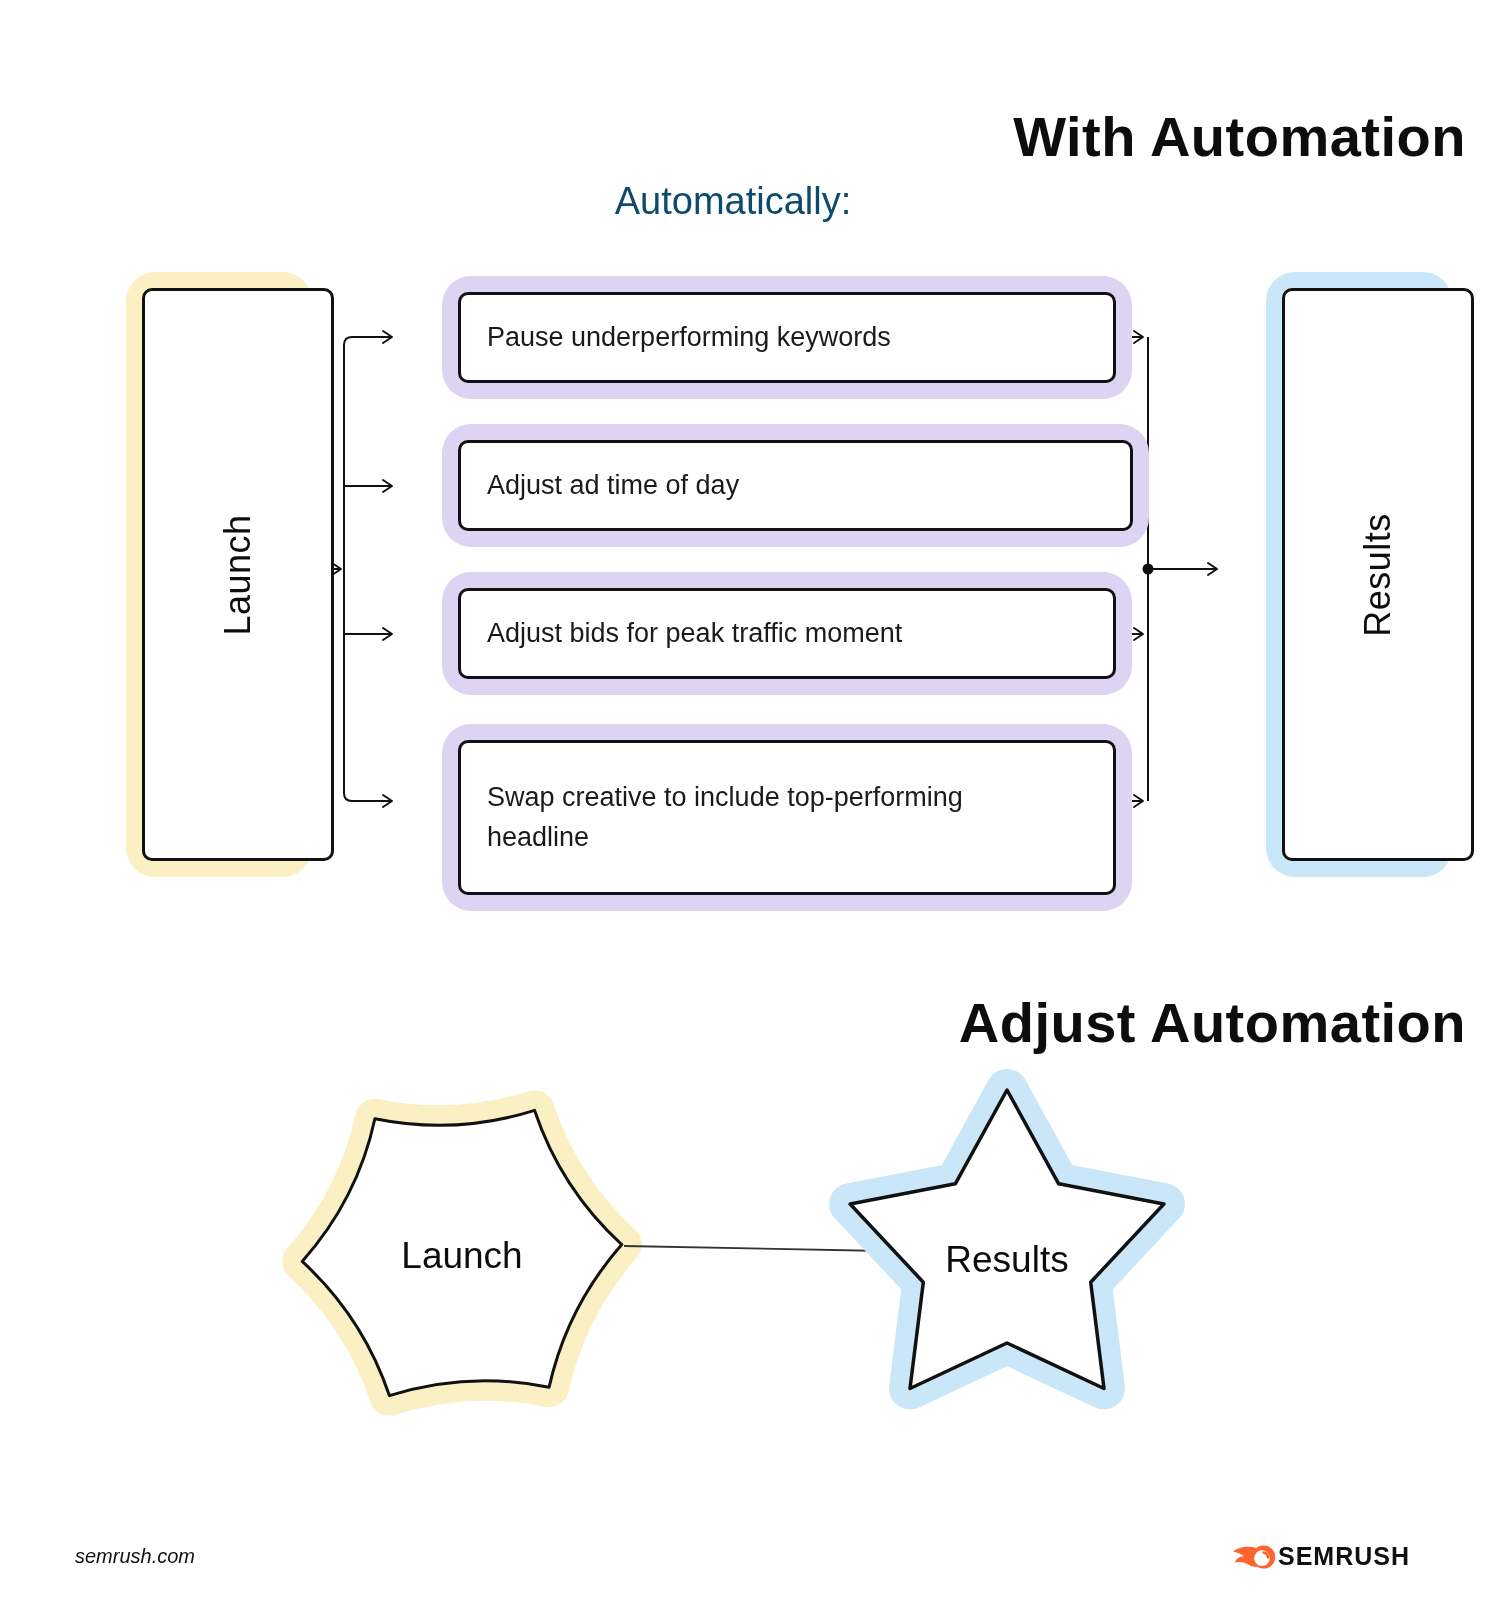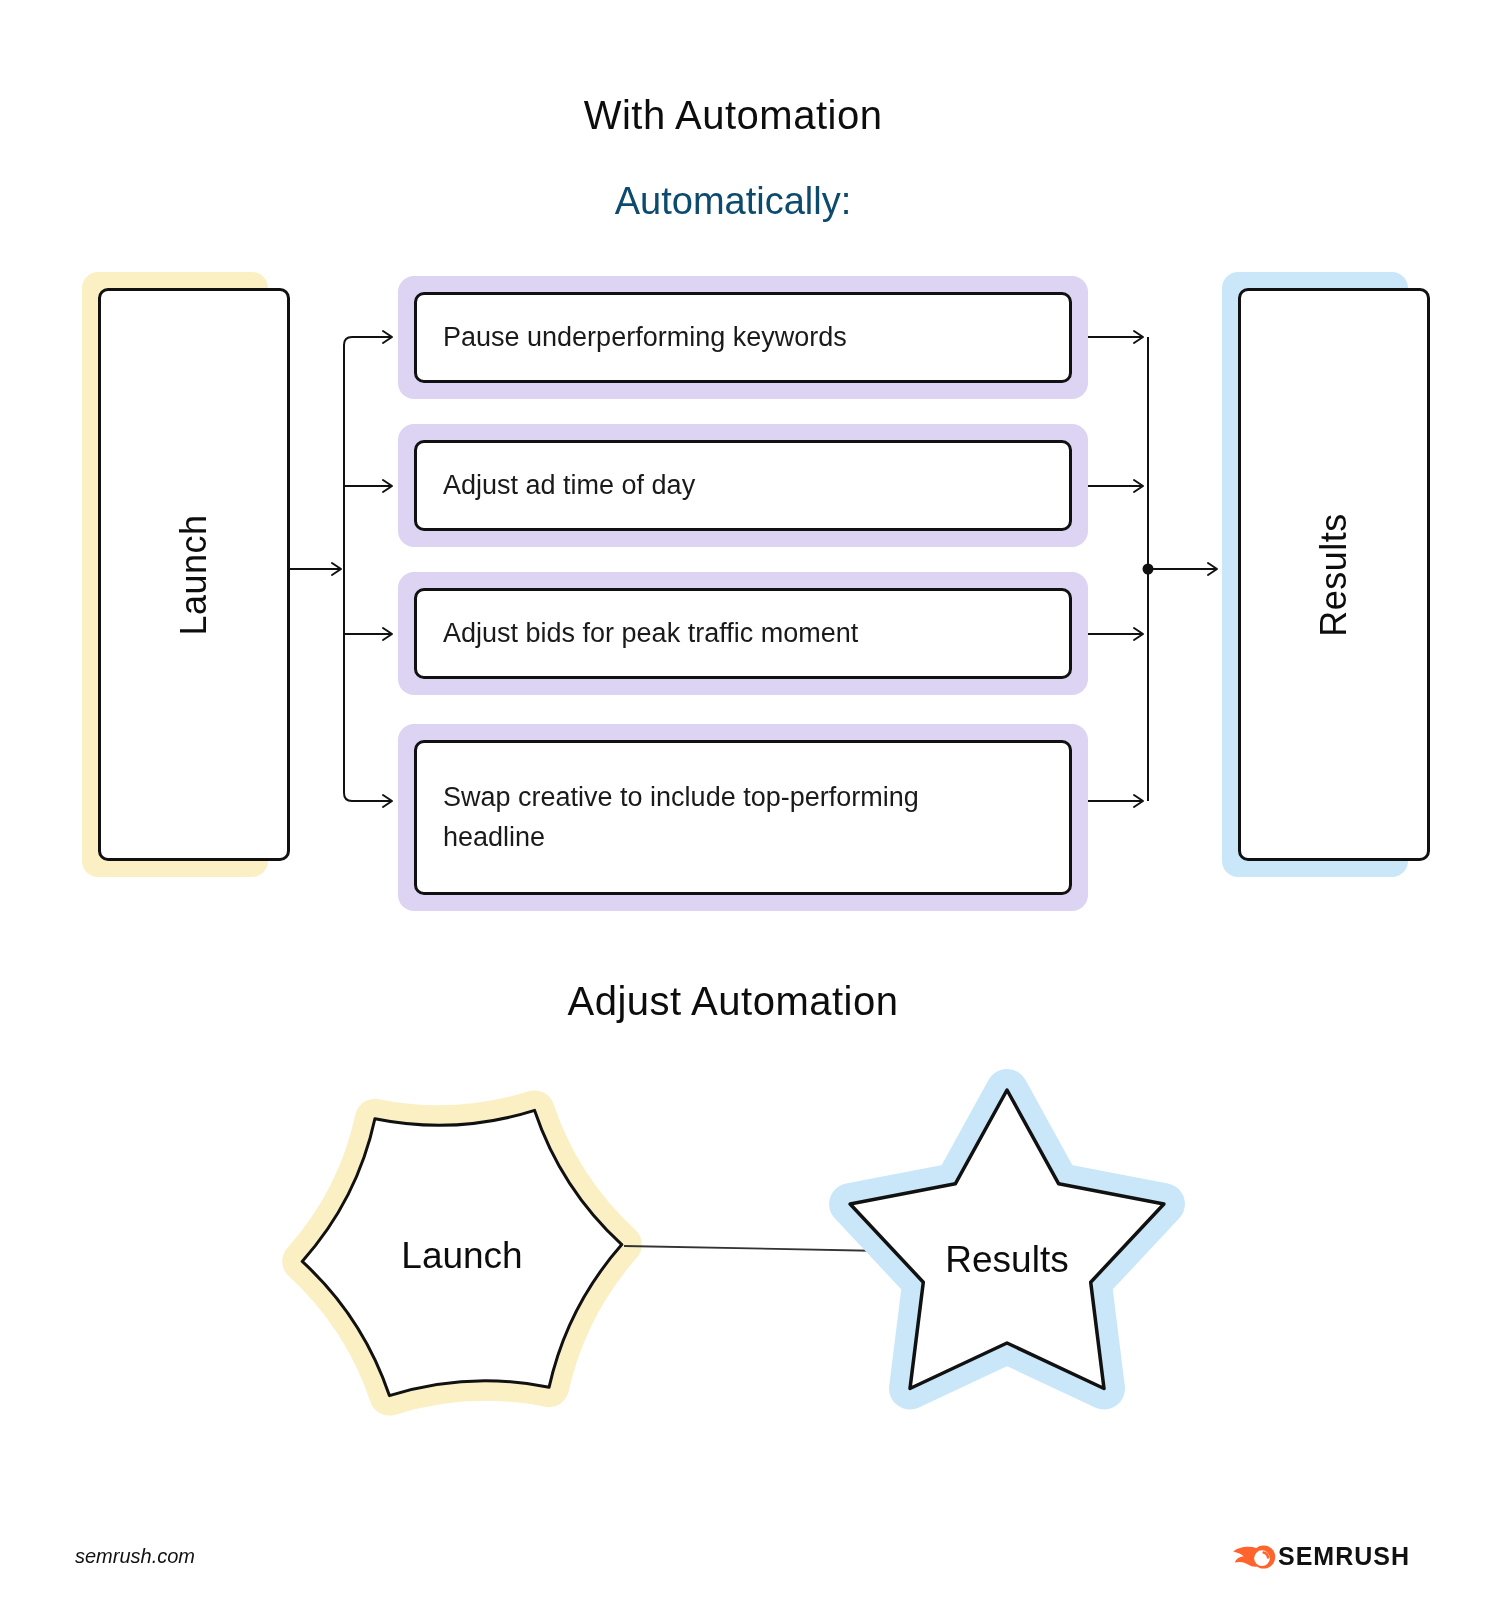--- a/index.html
+++ b/index.html
@@ -4,29 +4,29 @@
 <style>
   html,body{margin:0;padding:0;}
   body{
     width:1492px;height:1600px;position:relative;background:#ffffff;
     font-family:"Liberation Sans","DejaVu Sans",sans-serif;color:#111;
     overflow:hidden;
   }
   .abs{position:absolute;}
   
   .main-title{
-    left:0;width:1466px;text-align:center;
-    font-size:40px;font-weight:400;letter-spacing:.5px;color:#0d0d0d;
+    left:0;width:1466px;text-align:right;
+    font-size:56px;font-weight:700;letter-spacing:.5px;color:#0d0d0d;
   }
   .subtitle{
     left:0;width:1466px;text-align:center;
     font-size:38px;font-weight:500;color:#0c4a6e;
   }
   
-  .glow{border-radius:16px;}
+  .glow{border-radius:29px;margin-left:44px;}
   .glow.yellow{background:#FAF0C4;}
   .glow.purple{background:#DDD3F2;}
   .glow.blue{background:#C9E7F9;}
   .inner-box{
     position:absolute;left:16px;top:16px;right:16px;bottom:16px;
     background:#ffffff;border:3px solid #111;border-radius:10px;
     display:flex;align-items:center;
   }
   .task-text{
     padding-left:26px;font-size:27px;line-height:1.45;color:#1a1a1a;
@@ -113,21 +113,21 @@
     <span>Launch</span>
   </div>
 </div>
 
 <div class="abs glow purple" style="left:398px;top:276px;width:690px;height:123px;">
   <div class="inner-box">
     <div class="task-text">Pause underperforming keywords</div>
   </div>
 </div>
 
-<div class="abs glow purple" style="left:398px;top:424px;width:690px;height:123px;">
+<div class="abs glow purple" style="left:398px;top:424px;width:690px;height:123px;padding-left:17px;">
   <div class="inner-box">
     <div class="task-text">Adjust ad time of day</div>
   </div>
 </div>
 
 <div class="abs glow purple" style="left:398px;top:572px;width:690px;height:123px;">
   <div class="inner-box">
     <div class="task-text">Adjust bids for peak traffic moment</div>
   </div>
 </div>

